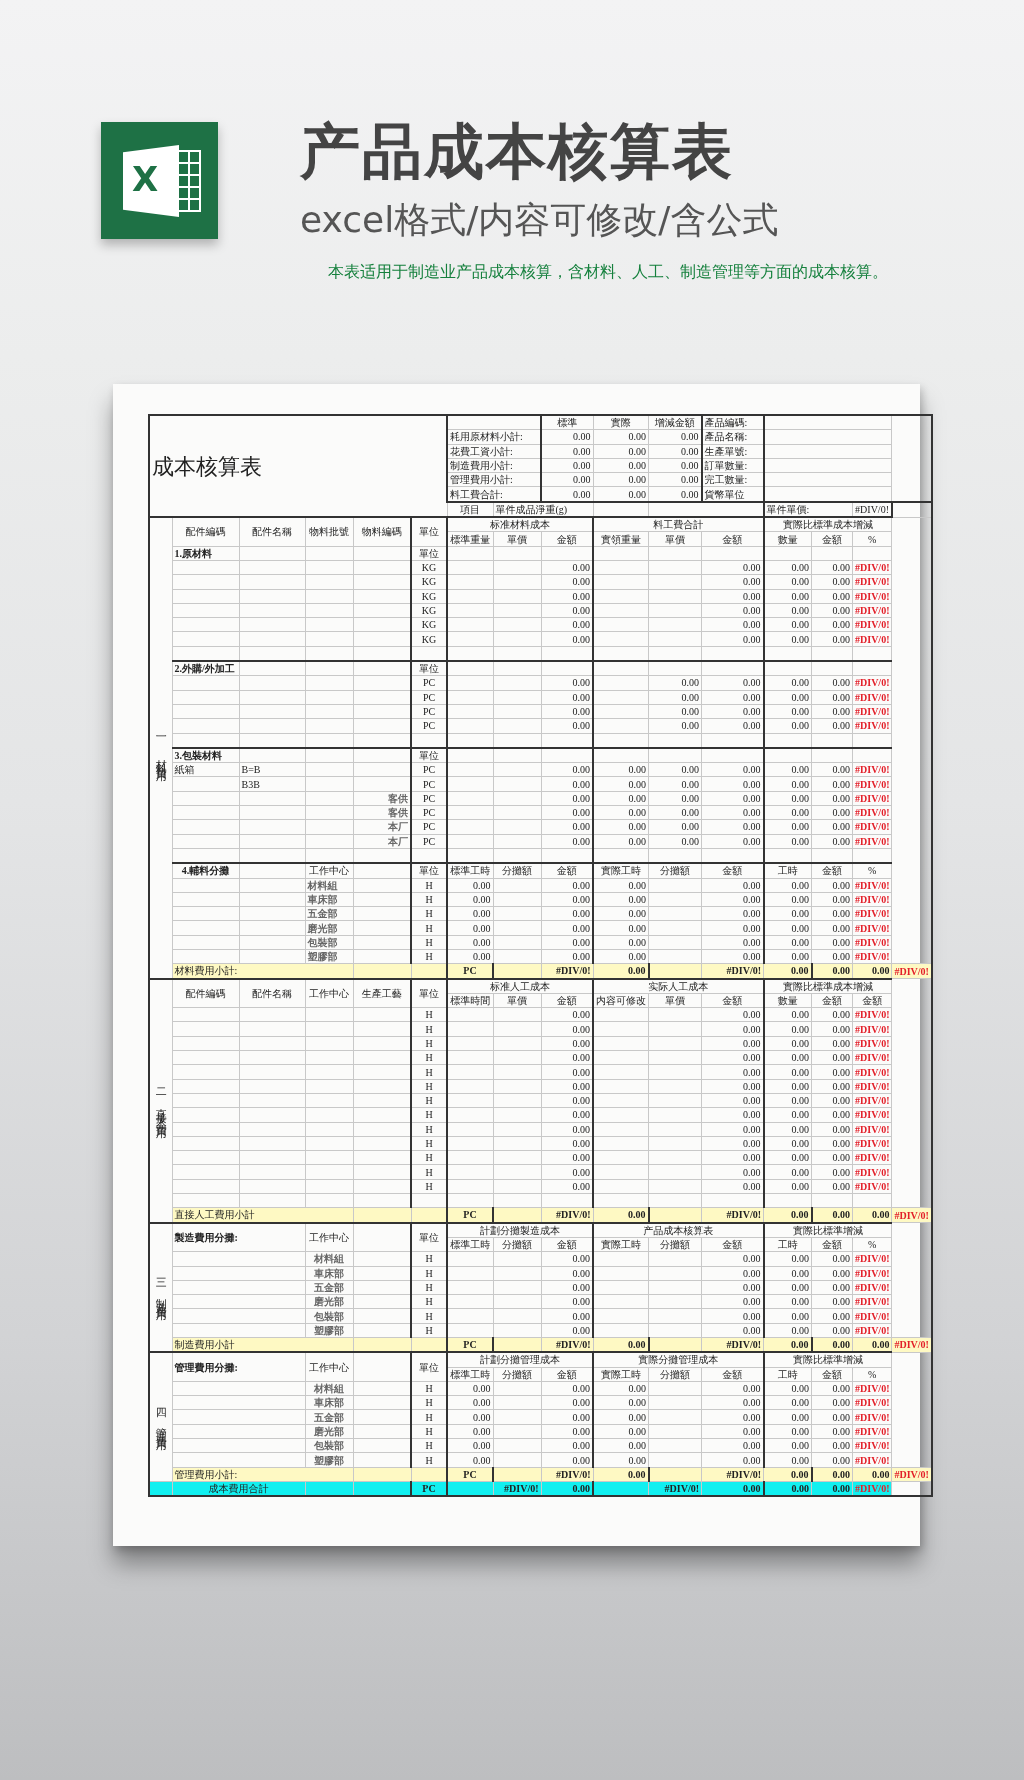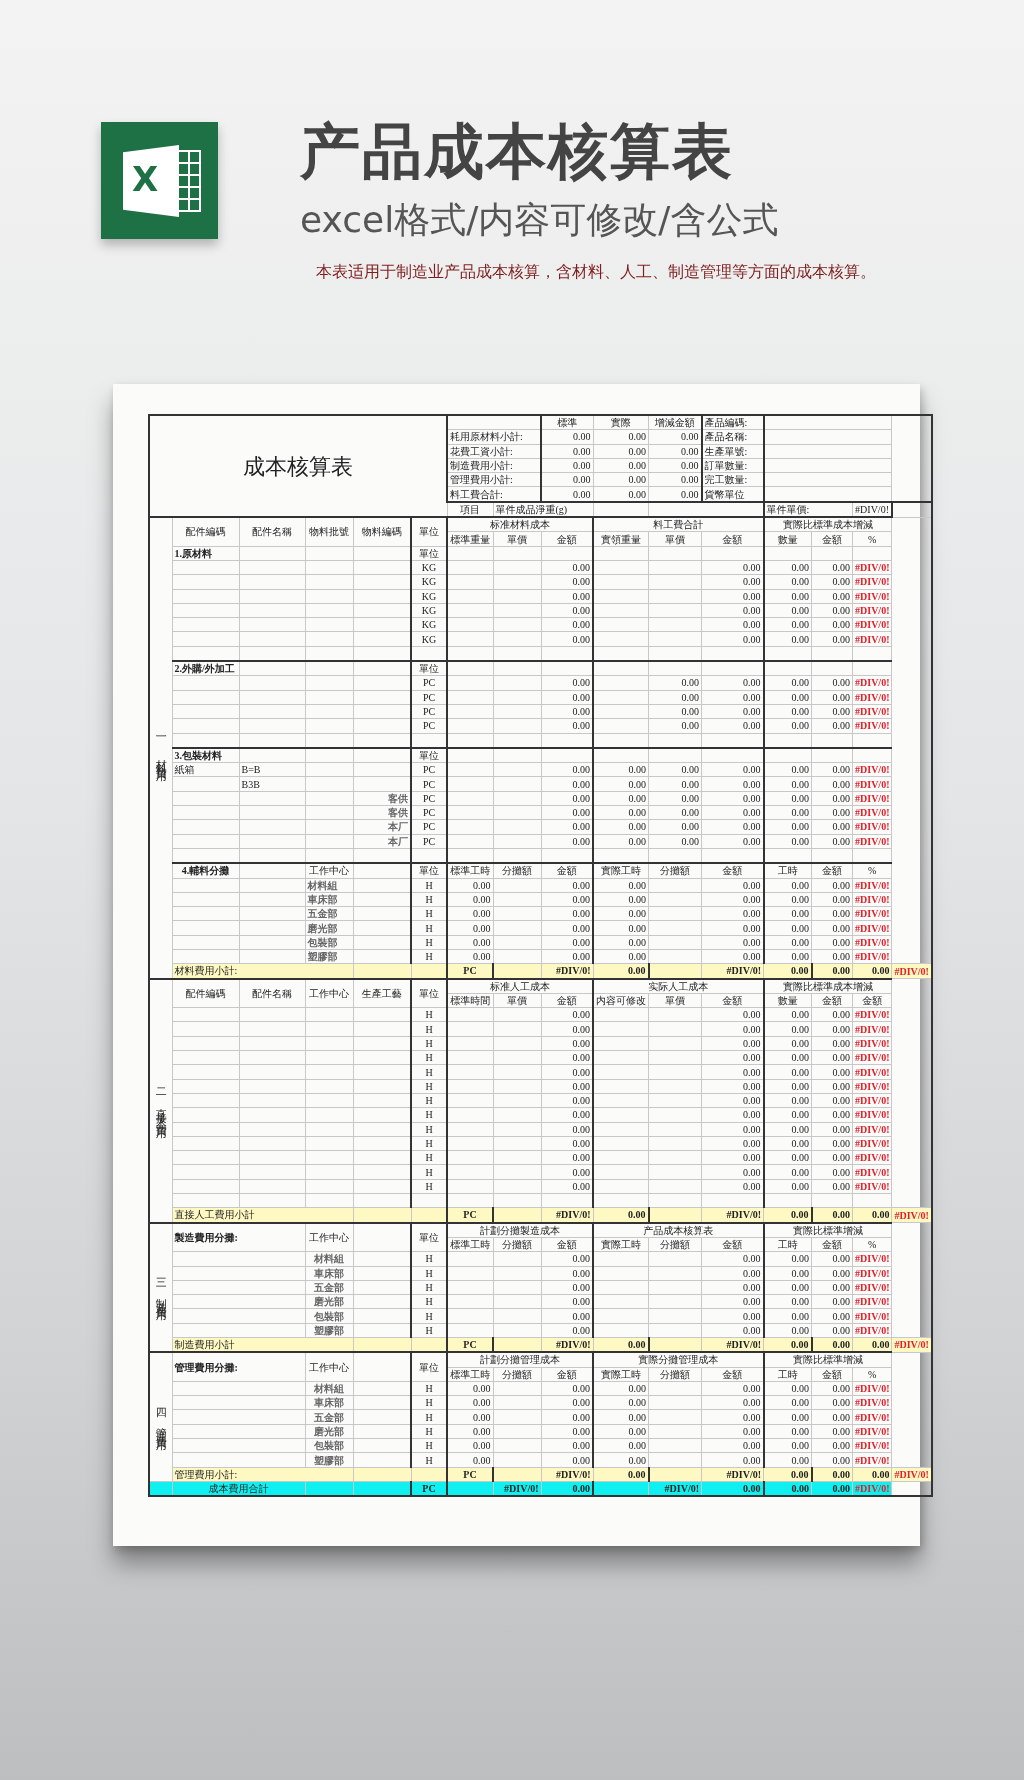--- a/index.html
+++ b/index.html
@@ -11,34 +11,34 @@
     box-shadow:0 6px 10px rgba(0,0,0,0.25);}
   .xl-page{position:absolute;left:22px;top:23px;width:56px;height:72px;background:#fff;
     clip-path:polygon(0 10%,100% 0,100% 100%,0 90%);}
   .xl-x{position:absolute;left:24px;top:40px;width:40px;text-align:center;color:#1e7145;
     font:bold 34px "DejaVu Sans",sans-serif;line-height:34px;}
   .xl-grid{position:absolute;left:76px;top:28px;width:24px;height:62px;background:#fff;padding:2px;box-sizing:border-box;
     display:grid;grid-template-columns:1fr 1fr;grid-template-rows:repeat(5,1fr);gap:2px;}
   .xl-grid span{background:#1e7145;}
   .title{position:absolute;left:300px;top:112px;width:590px;font:bold 60px "DejaVu Sans",sans-serif;color:#444;letter-spacing:2px;}
   .subtitle{position:absolute;left:300px;top:196px;width:590px;text-align:left;font:36px "DejaVu Sans",sans-serif;color:#555;}
-  .desc{position:absolute;left:276px;top:262px;width:640px;text-align:center;font:16px "DejaVu Sans",sans-serif;color:#7f1d1d;}
+  .desc{position:absolute;left:288px;top:262px;width:640px;text-align:center;font:16px "DejaVu Sans",sans-serif;color:#15803d;}
   .paper{position:absolute;left:113px;top:384px;width:807px;height:1162px;background:#fbfbfa;
     box-shadow:0 18px 22px rgba(0,0,0,0.35),2px 4px 8px rgba(0,0,0,0.2);}
   .sheet{position:absolute;left:148px;top:414px;border-collapse:collapse;table-layout:fixed;
     border:2px solid #333;font-size:10px;}
   .sheet td{border:1px solid #c8c8c8;height:13.3px;padding:0 2px;white-space:nowrap;overflow:hidden;line-height:13px;}
   .r{text-align:right;} .c{text-align:center;} .l{text-align:left;}
   .b{font-weight:bold;}
   .red{color:#e3202a;font-weight:bold;}
   .sub td{background:#fef9c3;}
   .tot td{background:#11f0f0;}
   .bl{border-left:2px solid #333 !important;}
   .bt td{border-top:2px solid #333 !important;}
-  .big-title{font:22px "DejaVu Sans",sans-serif;text-align:center;}
+  .big-title{font:22px "DejaVu Sans",sans-serif;}
   .vert{writing-mode:vertical-rl;text-orientation:upright;text-align:center;letter-spacing:4px;vertical-align:middle;font-size:11px;}
   .gray{color:#666;font-weight:bold;}
 </style>
 </head>
 <body>
 
 <div class="header">
   <div class="xl-icon">
     <div class="xl-page"></div>
     <div class="xl-x">X</div>

